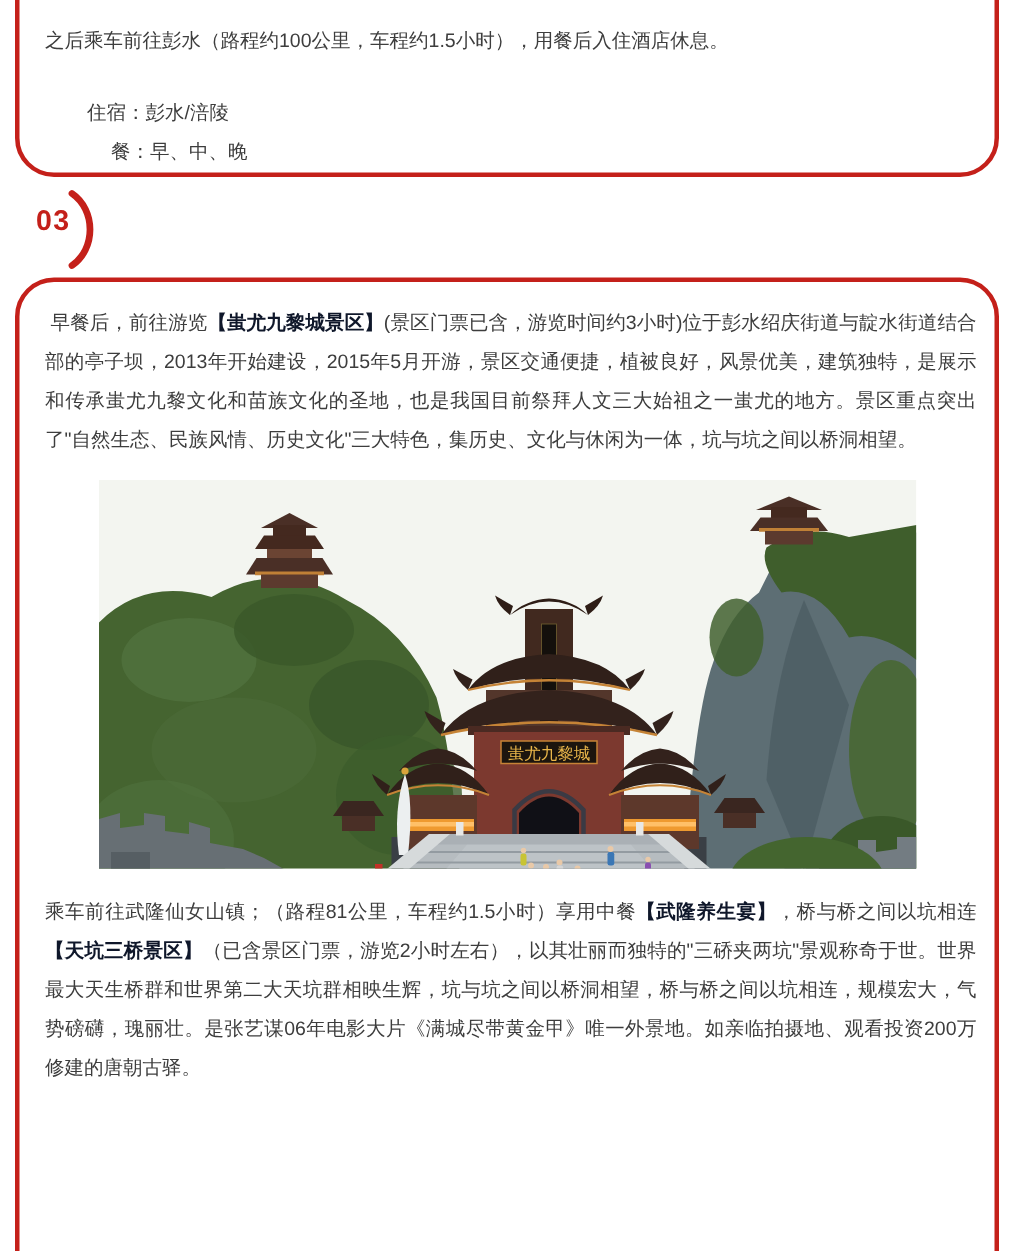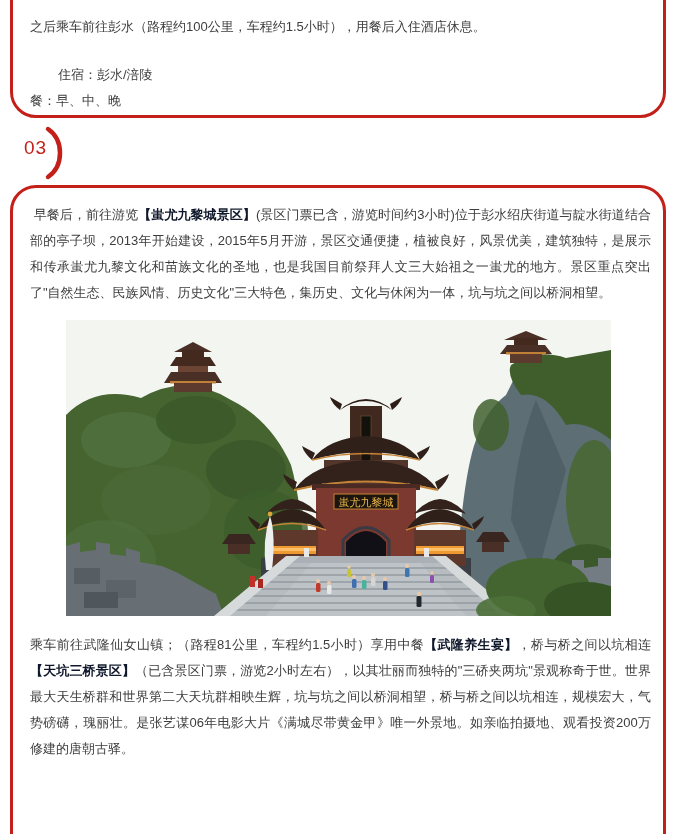--- a/index.html
+++ b/index.html
@@ -11,29 +11,29 @@
     position:absolute;left:10px;width:656px;box-sizing:border-box;
     border:3px solid #c4201a;border-radius:26px;background:#fff;
   }
   .card-top{top:-44px;height:162px;padding:55px 12px 0 17px;}
   .card-main{top:185px;height:690px;padding:14px 12px 0 17px;}
   .para{
     margin:0;font-size:13px;line-height:26px;color:#3d3d3d;
     white-space:pre-wrap;word-break:break-all;text-align:justify;text-justify:inter-ideograph;
   }
   .info{margin-top:22px;margin-left:28px;}
-  .info2{margin-top:0;}
+  .info2{margin-top:0;margin-left:44px;}
   .hl{color:#0f172a;font-weight:700;}
   .day-badge{position:absolute;left:22px;top:124px;width:54px;height:58px;}
   .day-num{
-    position:absolute;left:2px;top:13px;font-size:19px;font-weight:400;color:#c4201a;
+    position:absolute;left:2px;top:13px;font-size:19px;font-weight:700;color:#c4201a;
     letter-spacing:1px;
   }
   .day-arc{position:absolute;left:22px;top:1px;}
-  .photo{margin:14px 0 0 36px;width:545px;height:296px;overflow:hidden;}
+  .photo{margin:14px 0 0 36px;width:545px;height:259px;overflow:hidden;}
   .photo svg{display:block;}
   .afternoon{margin-top:16px;}
 </style>
 </head>
 <body>
 
 <div class="page">
 
   <section class="card card-top">
     <p class="para">之后乘车前往彭水（路程约100公里，车程约1.5小时），用餐后入住酒店休息。</p>

